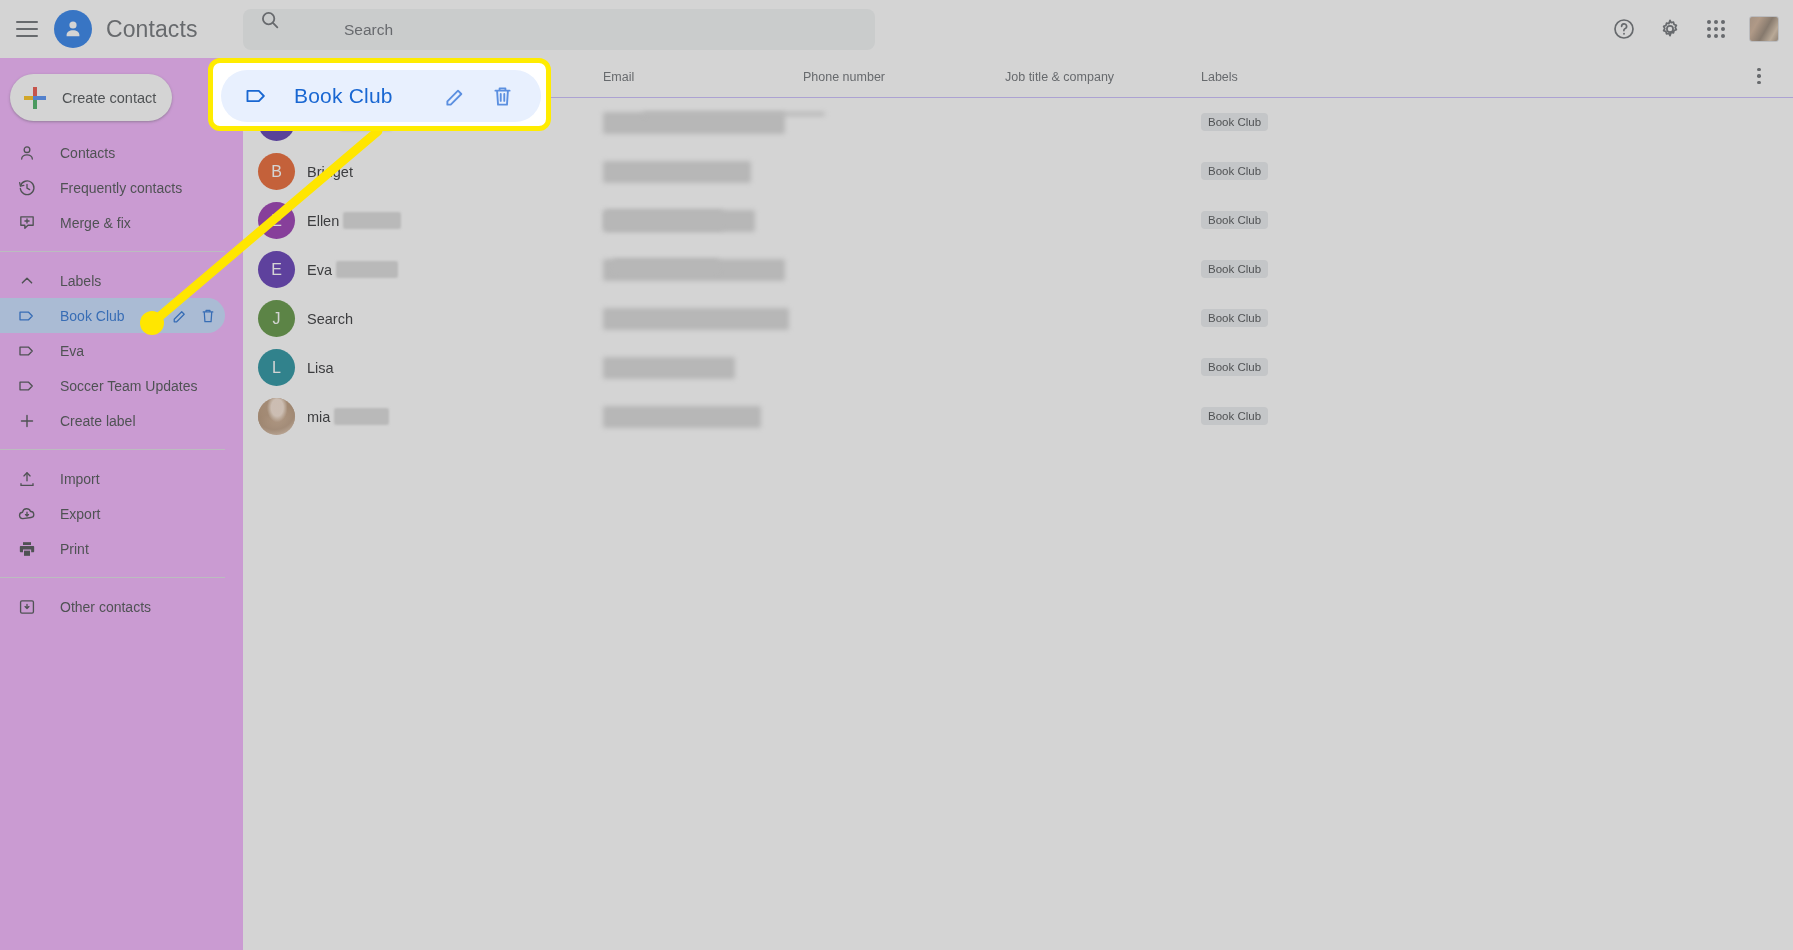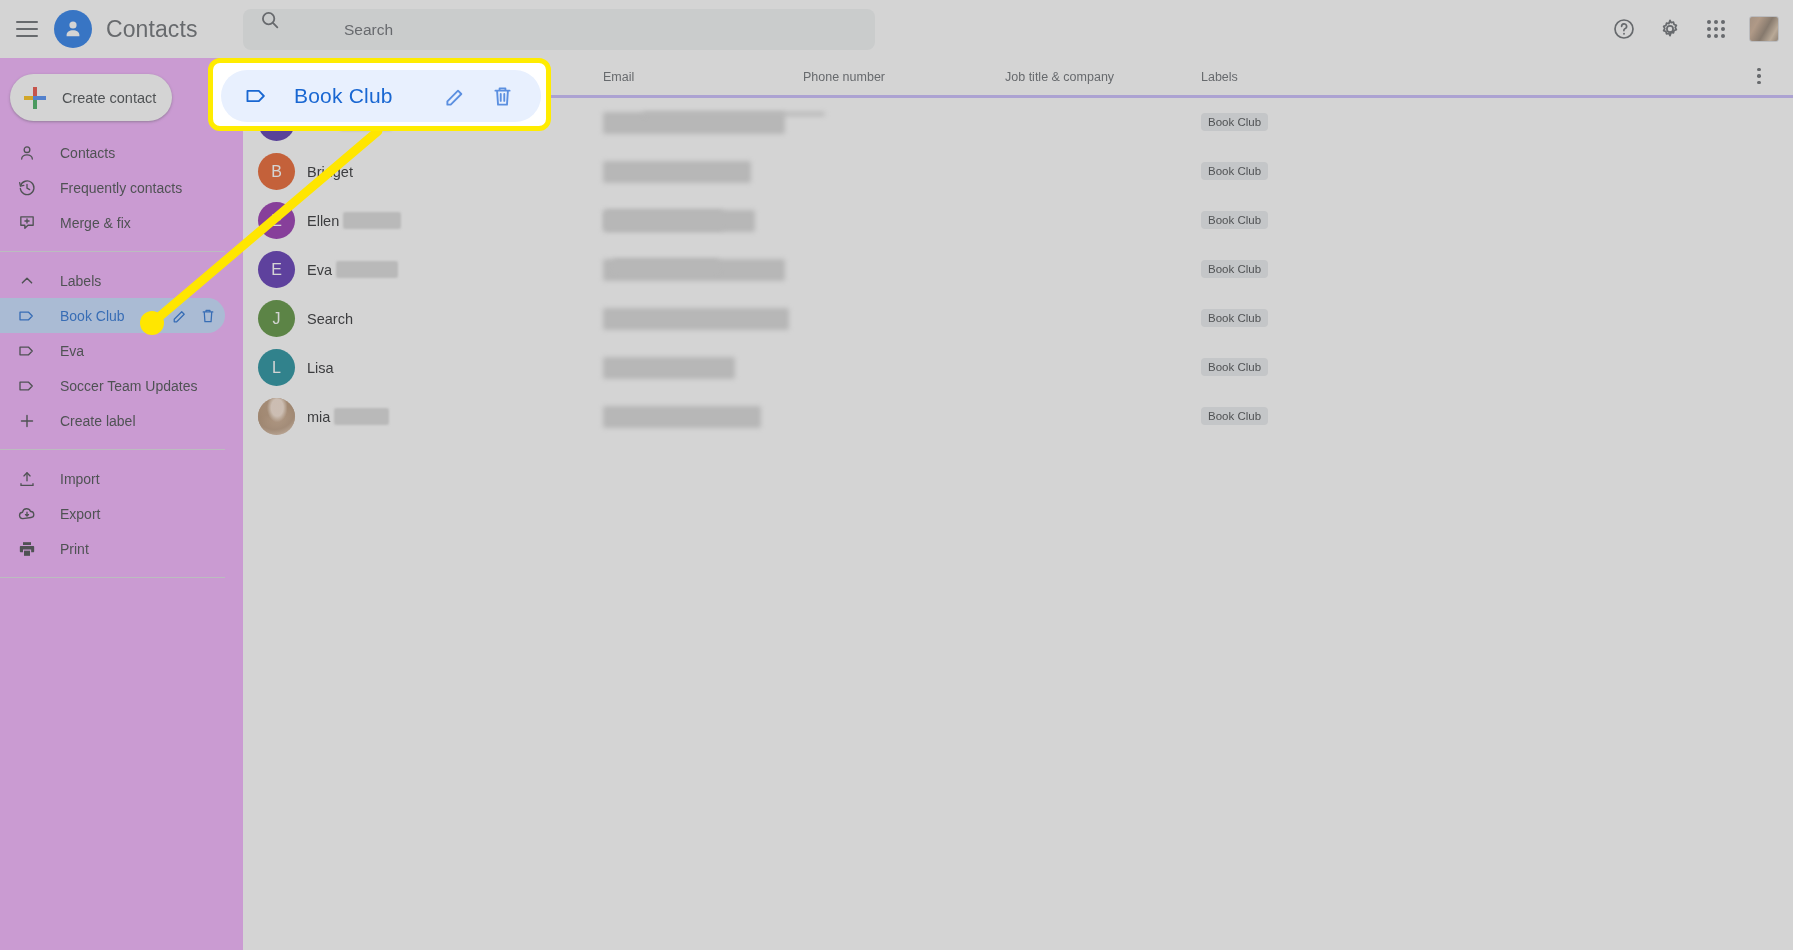--- a/index.html
+++ b/index.html
@@ -154,21 +154,21 @@
 
   
   #main {
     position: absolute;
     top: 58px; left: 243px; right: 0; bottom: 0;
     background: #ffffff;
   }
   #table-head {
     position: relative;
     height: 40px;
-    border-bottom: 3px solid #c4b5fd;
+    border-bottom: 1px solid #c4b5fd;
     display: flex; align-items: center;
   }
   #table-head .th {
     position: absolute;
     font-size: 12.5px; color: #5f6368;
     top: 12px;
   }
   #table-head .th-more {
     position: absolute; right: 22px; top: 6px;
     width: 24px; height: 24px; cursor: pointer;
@@ -461,20 +461,29 @@
           <path d="M7.2 3.8h9.6v3.4H7.2z"></path>
           <path d="M4.6 8.4h14.8c.7 0 1.2.5 1.2 1.2v5c0 .7-.5 1.2-1.2 1.2h-2.4v-3.2H7.2v3.2H4.6c-.7 0-1.2-.5-1.2-1.2v-5c0-.7.5-1.2 1.2-1.2z"></path>
           <path d="M8.4 14h7.2v6.2H8.4z"></path>
         </svg>
       </span>
       <span class="ni-label">Print</span>
     </div>
 
     <div class="divider"></div>
 
+    <div class="nav-item">
+      <span class="ni-icon">
+        <svg viewBox="0 0 24 24" fill="none" stroke="#3c4043" stroke-width="1.6">
+          <rect x="4.3" y="4.6" width="15.4" height="14.8" rx="1.6"></rect>
+          <path d="M12 8.8v5M9.7 11.5L12 13.8l2.3-2.3" stroke-linecap="round" stroke-linejoin="round"></path>
+        </svg>
+      </span>
+      <span class="ni-label">Other contacts</span>
+    </div>
 
   </div>
 
   <div id="main">
 
     <div id="table-head">
       <span class="th" style="left:360px">Email</span>
       <span class="th" style="left:560px">Phone number</span>
       <span class="th" style="left:762px">Job title &amp; company</span>
       <span class="th" style="left:958px">Labels</span>

